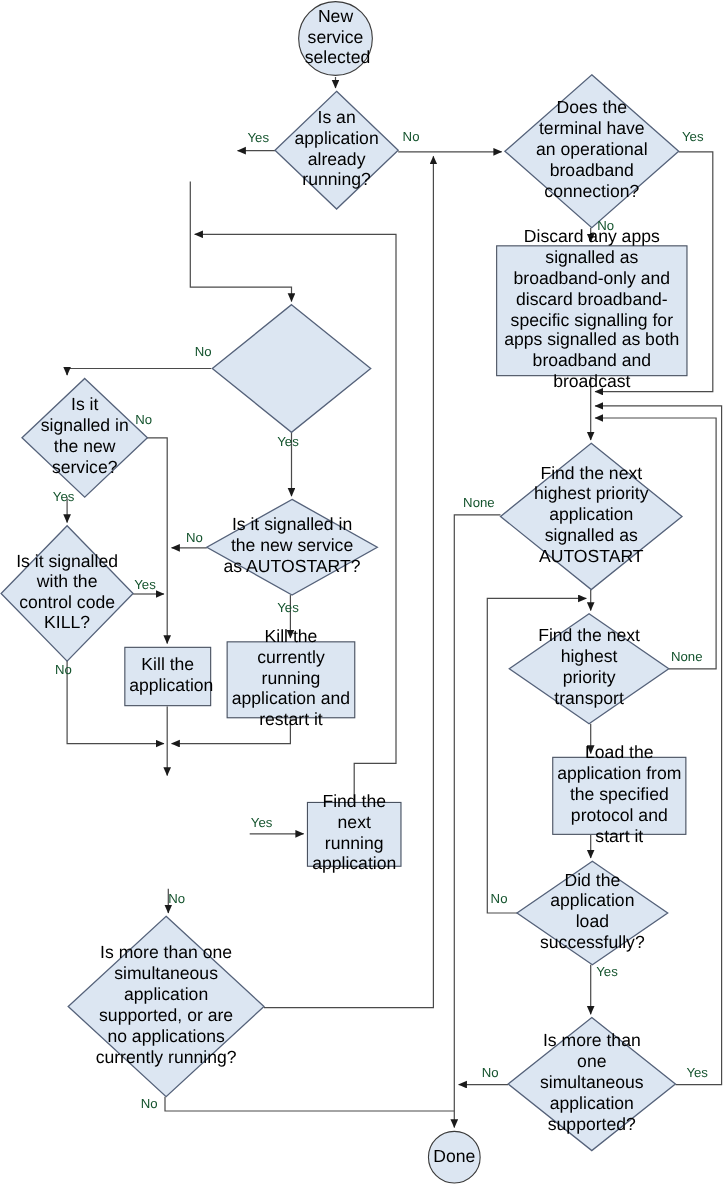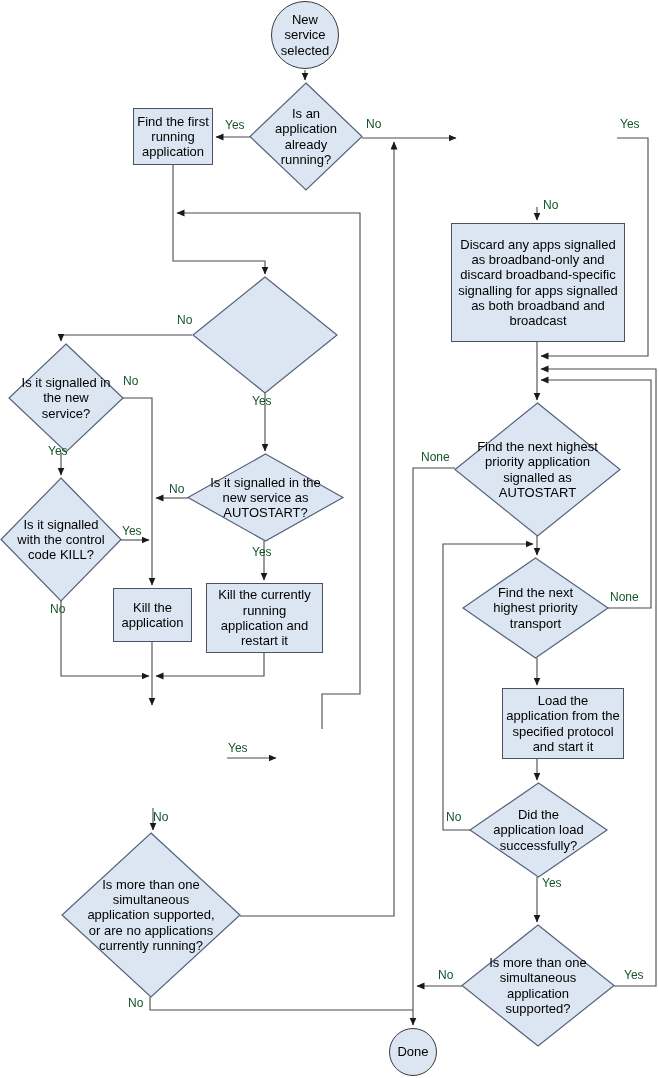--- a/index.html
+++ b/index.html
@@ -2,21 +2,21 @@
 <html><head>
 <meta charset="utf-8">
 <style>
   html,body{margin:0;padding:0;background:#fff;}
   .canvas{position:relative;width:659px;height:1078px;background:#ffffff;
           font-family:"Liberation Sans",sans-serif;overflow:hidden;}
   .edges{position:absolute;left:0;top:0;}
   .edge{stroke:#4a4a4a;stroke-width:1.1;fill:none;}
   .node{position:absolute;display:flex;align-items:center;justify-content:center;text-align:center;}
   .node .shape{position:absolute;left:0;top:0;width:100%;height:100%;overflow:visible;}
-  .node-text{position:relative;font-size:13px;line-height:1.18;color:#000;z-index:2;}
+  .node-text{position:relative;font-size:16px;line-height:1.18;color:#000;z-index:2;}
   .rect{background:#dce6f2;border:1px solid #4a5260;box-sizing:border-box;}
   .circle{background:#dce6f2;border:1.5px solid #3a3a3a;border-radius:50%;box-sizing:border-box;}
   .diamond polygon{fill:#dce6f2;stroke:#55627a;stroke-width:1.2;vector-effect:non-scaling-stroke;}
   .edge-label{position:absolute;font-size:12px;color:#14532d;white-space:nowrap;z-index:3;}
 </style>
 </head>
 <body>
 
 <div class="canvas">
 
@@ -85,36 +85,39 @@
     <div class="node-text" style="width:56px">New service selected</div>
   </div>
 
   <div class="node diamond" style="left:250px;top:83px;width:112px;height:107px">
     <svg class="shape" viewBox="0 0 100 100" preserveAspectRatio="none">
         <polygon points="50,0 100,50 50,100 0,50"></polygon>
       </svg>
     <div class="node-text" style="width:82px">Is an application already running?</div>
   </div>
 
-  <div class="node rect" style="left:133px;top:108px;width:80px;height:57px">
-    <div class="node-text" style="width:76px">Find the first running application</div>
+
+  <div class="node diamond" style="left:459px;top:68px;width:158px;height:139px">
+    <svg class="shape" viewBox="0 0 100 100" preserveAspectRatio="none">
+        <polygon points="50,0 100,50 50,100 0,50"></polygon>
+      </svg>
+    <div class="node-text" style="width:112px">Does the terminal have an operational broadband connection?</div>
   </div>
-
 
   <div class="node rect" style="left:451px;top:223px;width:174px;height:119px">
     <div class="node-text" style="width:166px">Discard any apps signalled as broadband-only and discard broadband-specific signalling for apps signalled as both broadband and broadcast</div>
   </div>
 
   <div class="node diamond" style="left:193px;top:277px;width:144px;height:116px">
     <svg class="shape" viewBox="0 0 100 100" preserveAspectRatio="none">
         <polygon points="50,0 100,50 50,100 0,50"></polygon>
       </svg>
   </div>
 
-  <div class="node diamond" style="left:9px;top:344px;width:114px;height:108px">
+  <div class="node diamond" style="left:20px;top:344px;width:114px;height:108px">
     <svg class="shape" viewBox="0 0 100 100" preserveAspectRatio="none">
         <polygon points="50,0 100,50 50,100 0,50"></polygon>
       </svg>
     <div class="node-text" style="width:90px">Is it signalled in the new service?</div>
   </div>
 
   <div class="node diamond" style="left:188px;top:454px;width:155px;height:87px">
     <svg class="shape" viewBox="0 0 100 100" preserveAspectRatio="none">
         <polygon points="50,0 100,50 50,100 0,50"></polygon>
       </svg>
@@ -130,20 +133,23 @@
 
   <div class="node rect" style="left:113px;top:588px;width:79px;height:54px">
     <div class="node-text" style="width:70px">Kill the application</div>
   </div>
 
   <div class="node rect" style="left:206px;top:583px;width:117px;height:70px">
     <div class="node-text" style="width:108px">Kill the currently running application and restart it</div>
   </div>
 
 
+  <div class="node rect" style="left:279px;top:729px;width:86px;height:59px">
+    <div class="node-text" style="width:82px">Find the next running application</div>
+  </div>
 
   <div class="node diamond" style="left:62px;top:833px;width:178px;height:164px">
     <svg class="shape" viewBox="0 0 100 100" preserveAspectRatio="none">
         <polygon points="50,0 100,50 50,100 0,50"></polygon>
       </svg>
     <div class="node-text" style="width:142px">Is more than one simultaneous application supported, or are no applications currently running?</div>
   </div>
 
   <div class="node diamond" style="left:463px;top:558px;width:145px;height:100px">
     <svg class="shape" viewBox="0 0 100 100" preserveAspectRatio="none">

